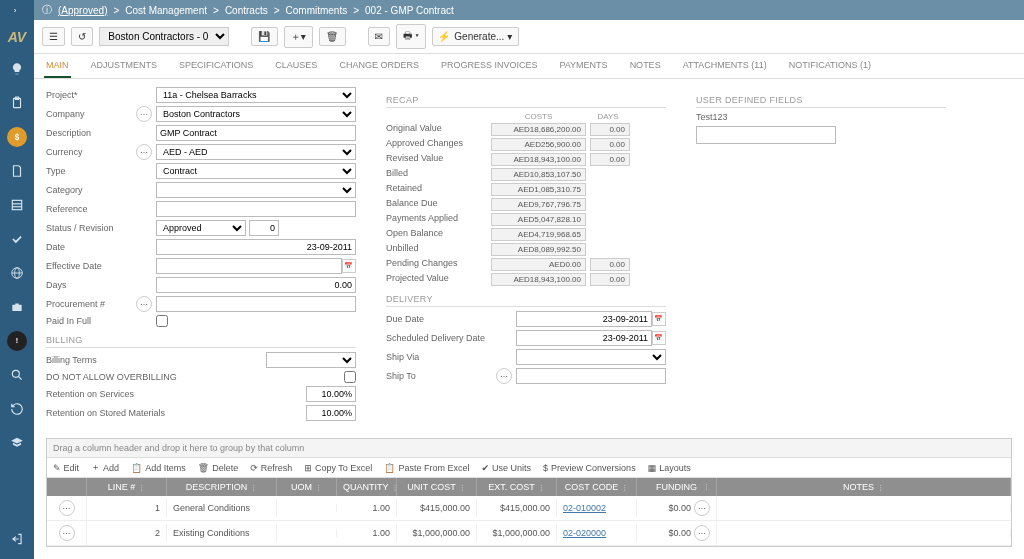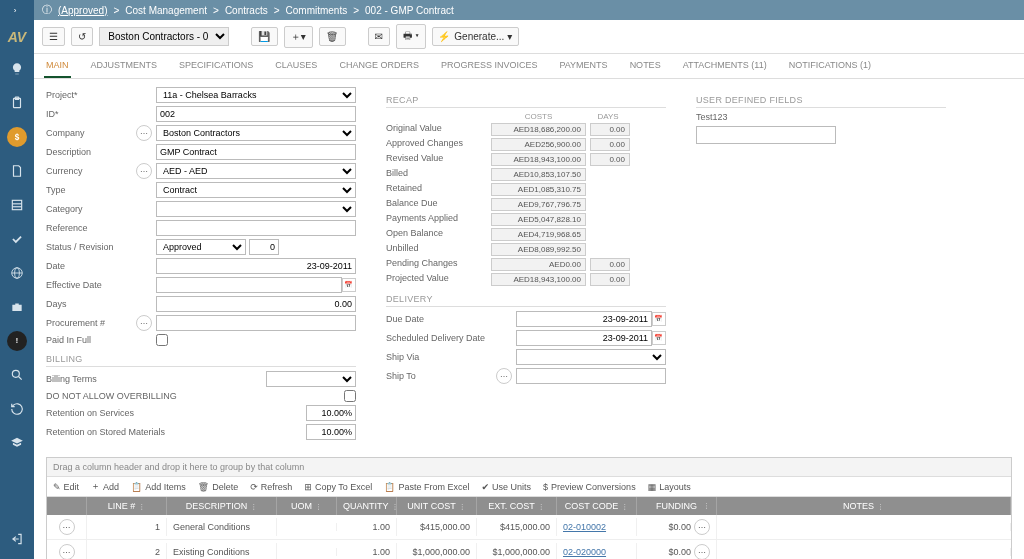--- a/index.html
+++ b/index.html
@@ -190,25 +190,20 @@
     <div class="content">
       <div class="cols">
 
         <div class="col col1">
           <div class="frow">
               <label>Project*</label>
               <span style="width:20px"></span>
               <select class="fselect"><option>11a - Chelsea Barracks</option></select>
             </div>
           <div class="frow">
-              <label>ID*</label>
-              <span style="width:20px"></span>
-              <input class="finput" value="002" style="">
-            </div>
-          <div class="frow">
               <label>Company</label>
               <span class="dots">⋯</span>
               <select class="fselect"><option>Boston Contractors</option></select>
             </div>
           <div class="frow">
               <label>Description</label>
               <span style="width:20px"></span>
               <input class="finput" value="GMP Contract" style="">
             </div>
           <div class="frow">

